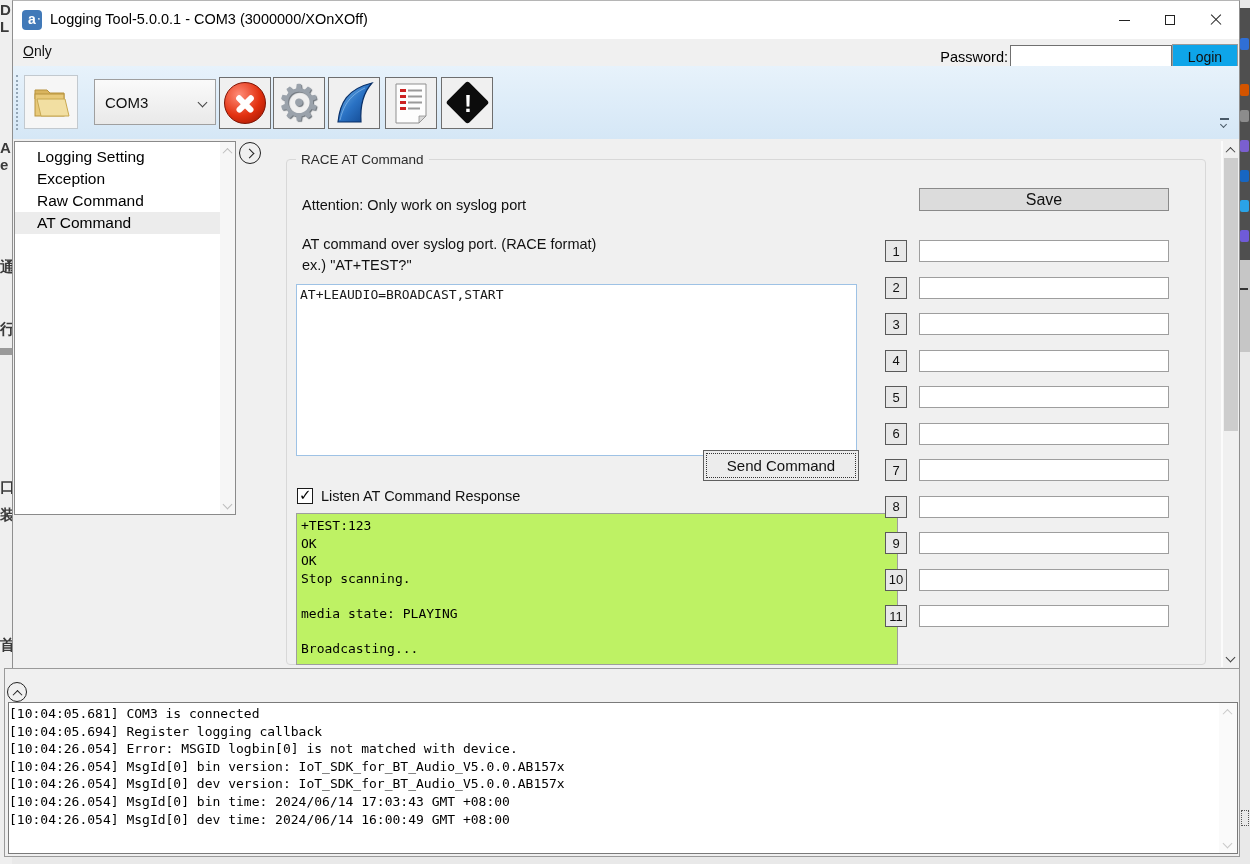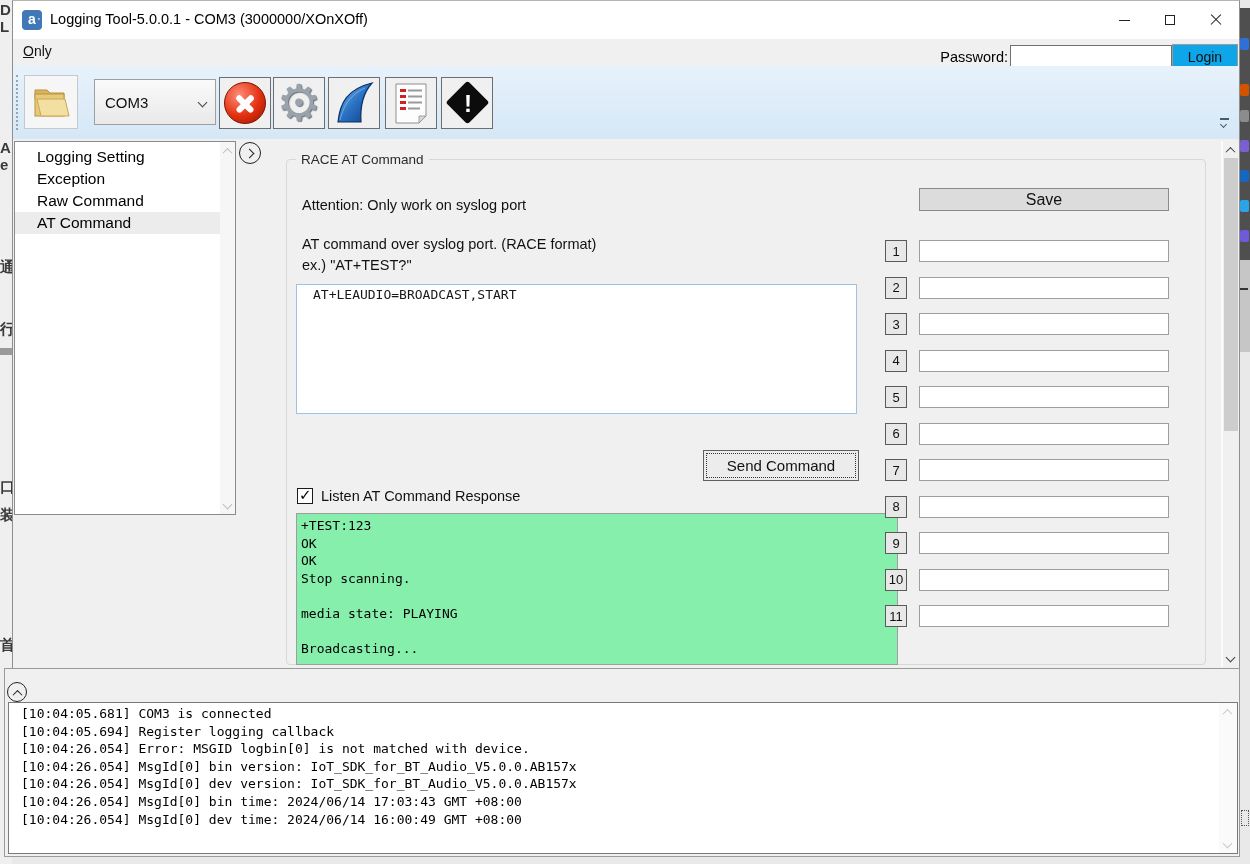--- a/index.html
+++ b/index.html
@@ -82,49 +82,49 @@
   .expand-btn { position:absolute; left:226px; top:3px; width:22px; height:22px; border:1.6px solid #222; border-radius:50%; background:#f0f0f0; display:flex; align-items:center; justify-content:center; }
   .expand-btn .chev { border-color:#222; margin-left:-2px; }
 
   .groupbox { position:absolute; left:273px; top:20px; width:920px; height:506px; border:1px solid #d8d8d8; border-radius:4px; }
   .group-label { position:absolute; left:283px; top:13px; background:#f0f0f0; padding:0 5px; font-size:13.5px; color:#2b2b2b; }
 
   .attention { position:absolute; left:289px; top:58px; font-size:14.5px; color:#111; }
   .desc1 { position:absolute; left:289px; top:97px; font-size:14.5px; color:#111; }
   .desc2 { position:absolute; left:289px; top:118px; font-size:14.5px; color:#111; }
 
-  .cmd-box { position:absolute; left:283px; top:145px; width:561px; height:130px; border:1px solid #9ec2e5; background:#fff; resize:none; outline:none; font-family:"DejaVu Sans Mono","Liberation Mono",monospace; font-size:13px; line-height:17px; padding:1px 16px; color:#1a1a1a; }
+  .cmd-box { position:absolute; left:283px; top:145px; width:561px; height:172px; border:1px solid #9ec2e5; background:#fff; resize:none; outline:none; font-family:"DejaVu Sans Mono","Liberation Mono",monospace; font-size:13px; line-height:17px; padding:1px 3px; color:#1a1a1a; }
   .send-btn { position:absolute; left:690px; top:311px; width:156px; height:31px; background:#ececec; border:1px solid #5f5f5f; outline:1px dotted #333; outline-offset:-4px; font-size:15px; color:#111; font-family:"Liberation Sans",sans-serif; }
 
   .listen-row { position:absolute; left:284px; top:349px; display:flex; align-items:center; }
   .checkbox { width:16px; height:16px; border:1.5px solid #1a1a1a; background:#fff; position:relative; }
   .checkbox span { position:absolute; left:1px; top:-3px; font-size:15px; font-weight:bold; color:#000; font-family:"DejaVu Sans",sans-serif; }
   .listen-label { margin-left:8px; font-size:14.5px; color:#111; }
 
-  .resp-box { position:absolute; left:283px; top:374px; width:602px; height:152px; border:1px solid #9e9e9e; background:#86efac; overflow:hidden; }
+  .resp-box { position:absolute; left:283px; top:374px; width:602px; height:152px; border:1px solid #9e9e9e; background:#bef264; overflow:hidden; }
   .resp-box pre { font-family:"DejaVu Sans Mono","Liberation Mono",monospace; font-size:13px; line-height:17.5px; padding:3px 4px; color:#000; }
 
   .save-btn { position:absolute; left:906px; top:49px; width:250px; height:23px; background:#dcdcdc; border:1px solid #8a8a8a; font-size:16px; color:#111; font-family:"Liberation Sans",sans-serif; }
   .slots { position:absolute; left:872px; top:101px; display:flex; flex-direction:column; gap:14.5px; }
   .slot-row { display:flex; align-items:center; }
   .slot-num { width:22px; height:22px; background:#e8e8e8; border:1px solid #5a5a5a; font-size:13px; color:#111; font-family:"Liberation Sans",sans-serif; padding:0; }
   .slot-input { margin-left:12px; width:250px; height:22px; border:1px solid #9e9e9e; background:#fff; font-size:13px; padding:0 4px; outline:none; }
 
   .main-scroll { position:absolute; left:1208px; top:2px; width:18px; height:526px; background:#f0f0f0; border-left:2px solid #fbfbfb; }
   .main-scroll .chev { position:absolute; left:4px; border-color:#404040; }
   .main-scroll .chev.up { top:6px; }
   .main-scroll .chev.down { bottom:6px; }
   .main-scroll .thumb { position:absolute; left:1px; top:17px; width:14px; height:273px; background:#cdcdcd; }
 
   
   .bottom-panel { position:absolute; left:4px; top:668px; width:1236px; height:189px; background:#f0f0f0; border:1px solid #9a9a9a; }
   .collapse-btn { position:absolute; left:2px; top:13px; width:20px; height:20px; border:1.6px solid #222; border-radius:50%; background:#f0f0f0; display:flex; align-items:center; justify-content:center; }
   .collapse-btn .chev { border-color:#222; margin-top:2px; }
   .log-box { position:absolute; left:3px; top:33px; width:1230px; height:152px; background:#fff; border:1px solid #7a7a7a; overflow:hidden; }
-  .log-box pre { font-family:"DejaVu Sans Mono","Liberation Mono",monospace; font-size:13px; line-height:17.6px; padding:2px 12px; color:#000; }
+  .log-box pre { font-family:"DejaVu Sans Mono","Liberation Mono",monospace; font-size:13px; line-height:17.6px; padding:2px 0; color:#000; }
   .log-scroll { position:absolute; right:0; top:0; width:18px; height:100%; background:#fafafa; }
   .log-scroll .chev { position:absolute; left:5px; border-color:#c9c9c9; }
   .log-scroll .chev.up { top:6px; }
   .log-scroll .chev.down { bottom:6px; }
 
   svg { display:block; }
 </style>
 </head>
 <body>
 

